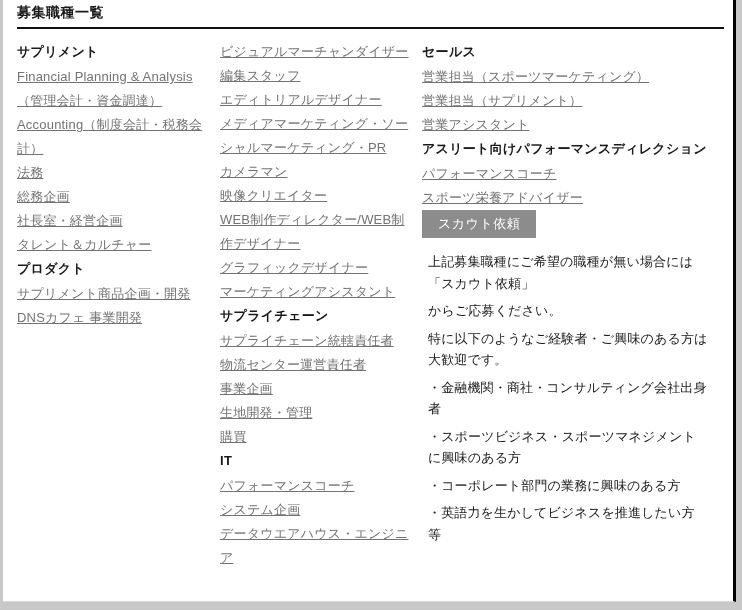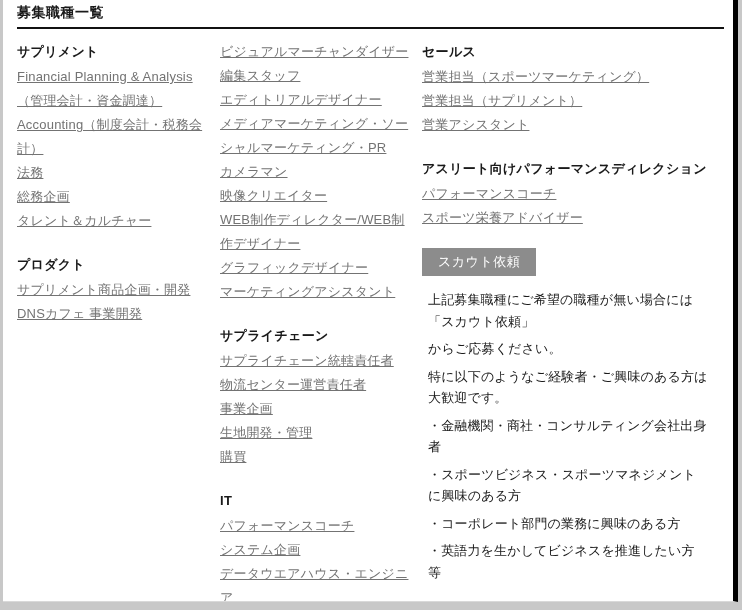--- a/index.html
+++ b/index.html
@@ -13,21 +13,21 @@
     font-family: "Liberation Sans", "DejaVu Sans", sans-serif;
     overflow: hidden;
   }
   .page-frame {
     position: absolute;
     left: 3px;
     top: 0px;
     width: 730px;
     height: 601px;
     background: #ffffff;
-    border-right: 5px solid #000000;
+    border-right: 3px solid #000000;
     border-bottom: 1px solid #d9d9d9;
     overflow: hidden;
   }
   .page-title {
     position: absolute;
     left: 14px;
     top: 4px;
     font-size: 14px;
     font-weight: bold;
     color: #1a1a1a;
@@ -57,42 +57,41 @@
   .col-3 { left: 419px; width: 302px; }
 
   .group-head {
     font-size: 13px;
     font-weight: bold;
     color: #1a1a1a;
     line-height: 24px;
     letter-spacing: 0.3px;
     margin: 0 0 1px 0;
   }
-  .group-head.spaced { margin-top: 20px; }
+  .group-head.spaced { }
 
   .job-link {
     display: block;
     font-size: 13px;
     line-height: 24px;
     color: #737373;
     text-decoration: underline;
     letter-spacing: 0.2px;
     cursor: pointer;
     word-break: break-all;
   }
 
   .scout-button {
     display: inline-block;
     background: #8c8c8c;
     color: #ffffff;
     font-size: 13px;
     font-weight: normal;
     letter-spacing: 0.5px;
     padding: 5px 16px 6px 16px;
-    margin-top: 18px;
     margin-bottom: 7px;
     cursor: pointer;
     border: none;
     line-height: 17px;
   }
   .scout-body {
     font-size: 13px;
     line-height: 21.5px;
     color: #1a1a1a;
     letter-spacing: 0.15px;
@@ -109,20 +108,21 @@
   <div class="title-rule"></div>
 
   <div class="columns">
 
     <div class="col col-1">
       <div class="group-head">サプリメント</div>
       <a class="job-link">Financial Planning &amp; Analysis（管理会計・資金調達）</a>
       <a class="job-link">Accounting（制度会計・税務会計）</a>
       <a class="job-link">法務</a>
       <a class="job-link">総務企画</a>
+      <a class="job-link">社長室・経営企画</a>
       <a class="job-link">タレント＆カルチャー</a>
 
       <div class="group-head spaced">プロダクト</div>
       <a class="job-link">サプリメント商品企画・開発</a>
       <a class="job-link">DNSカフェ 事業開発</a>
     </div>
 
     <div class="col col-2">
       <a class="job-link">ビジュアルマーチャンダイザー</a>
       <a class="job-link">編集スタッフ</a>

